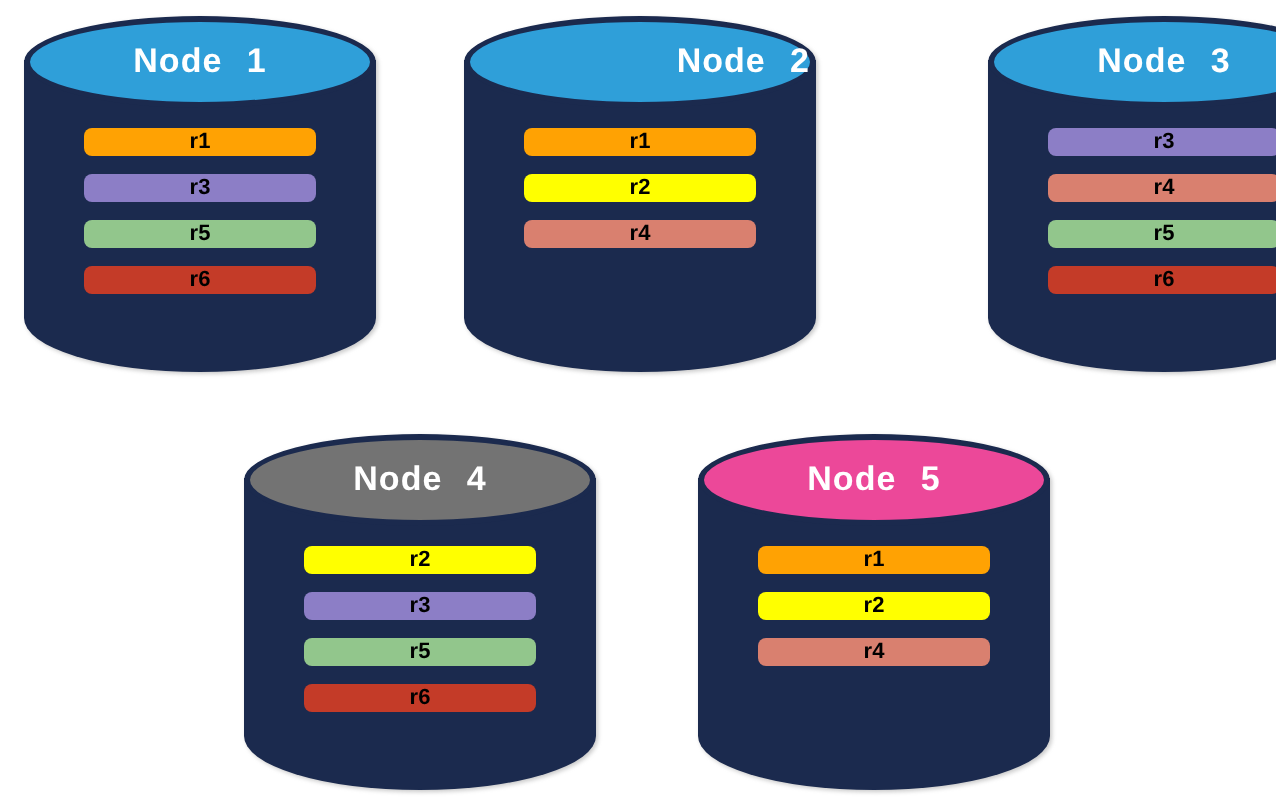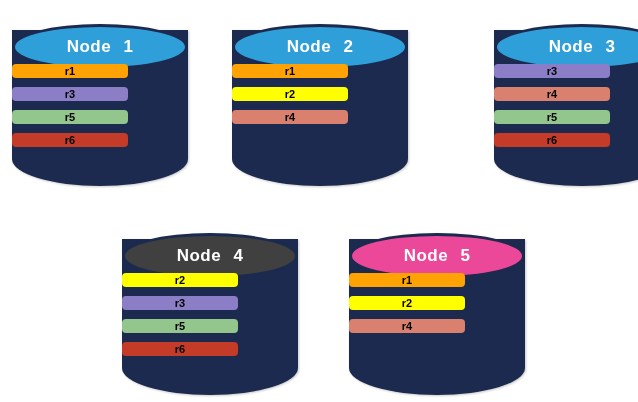--- a/index.html
+++ b/index.html
@@ -30,21 +30,21 @@
   .cyl-body {
     position: absolute;
     left: 0; right: 0;
     top: 22px; bottom: 0;
     background: #1B2A4E;
     border-bottom-left-radius: 50% 27px;
     border-bottom-right-radius: 50% 27px;
   }
   .cyl-top {
     position: absolute;
-    left: 0; right: 0; top: 16px;
+    left: 0; right: 0; top: 0;
     height: 46px;
     box-sizing: border-box;
     background: #2F9FD9;
     border: 3px solid #be185d;
     border-radius: 50%;
     display: flex;
     align-items: center;
     justify-content: center;
   }
   .node-title {
@@ -54,21 +54,21 @@
     letter-spacing: 0.5px;
     word-spacing: 7px;
     white-space: nowrap;
   }
   .bars {
     position: absolute;
     left: 0; right: 0;
     top: 56px;
     display: flex;
     flex-direction: column;
-    align-items: flex-start;
+    align-items: center;
     gap: 9px;
   }
   .bar {
     width: 116px;
     height: 14px;
     border-radius: 4px;
     display: flex;
     align-items: center;
     justify-content: center;
   }
@@ -100,21 +100,21 @@
           <span>r5</span>
         </div>
         <div class="bar" style="background: rgb(196, 59, 40);">
           <span>r6</span>
         </div>
       </div>
   </div>
 
   <div class="cylinder node-2">
     <div class="cyl-body" style="background: rgb(27, 42, 78);"></div>
-    <div class="cyl-top" style="background: rgb(47, 159, 217); border-color: rgb(27, 42, 78);">
+    <div class="cyl-top" style="background: rgb(47, 159, 217); border-color: rgb(27, 42, 78); justify-content: flex-end;">
       <span class="node-title" style="color: rgb(255, 255, 255);">Node 2</span>
     </div>
     <div class="bars">
         <div class="bar" style="background: rgb(255, 162, 3);">
           <span>r1</span>
         </div>
         <div class="bar" style="background: rgb(255, 255, 0);">
           <span>r2</span>
         </div>
         <div class="bar" style="background: rgb(217, 128, 111);">
@@ -139,21 +139,21 @@
           <span>r5</span>
         </div>
         <div class="bar" style="background: rgb(196, 59, 40);">
           <span>r6</span>
         </div>
       </div>
   </div>
 
   <div class="cylinder node-4">
     <div class="cyl-body" style="background: rgb(27, 42, 78);"></div>
-    <div class="cyl-top" style="background: #404040; border-color: rgb(27, 42, 78);">
+    <div class="cyl-top" style="background: #737373; border-color: rgb(27, 42, 78);">
       <span class="node-title" style="color: rgb(255, 255, 255);">Node 4</span>
     </div>
     <div class="bars">
         <div class="bar" style="background: rgb(255, 255, 0);">
           <span>r2</span>
         </div>
         <div class="bar" style="background: rgb(140, 126, 198);">
           <span>r3</span>
         </div>
         <div class="bar" style="background: rgb(146, 198, 140);">

